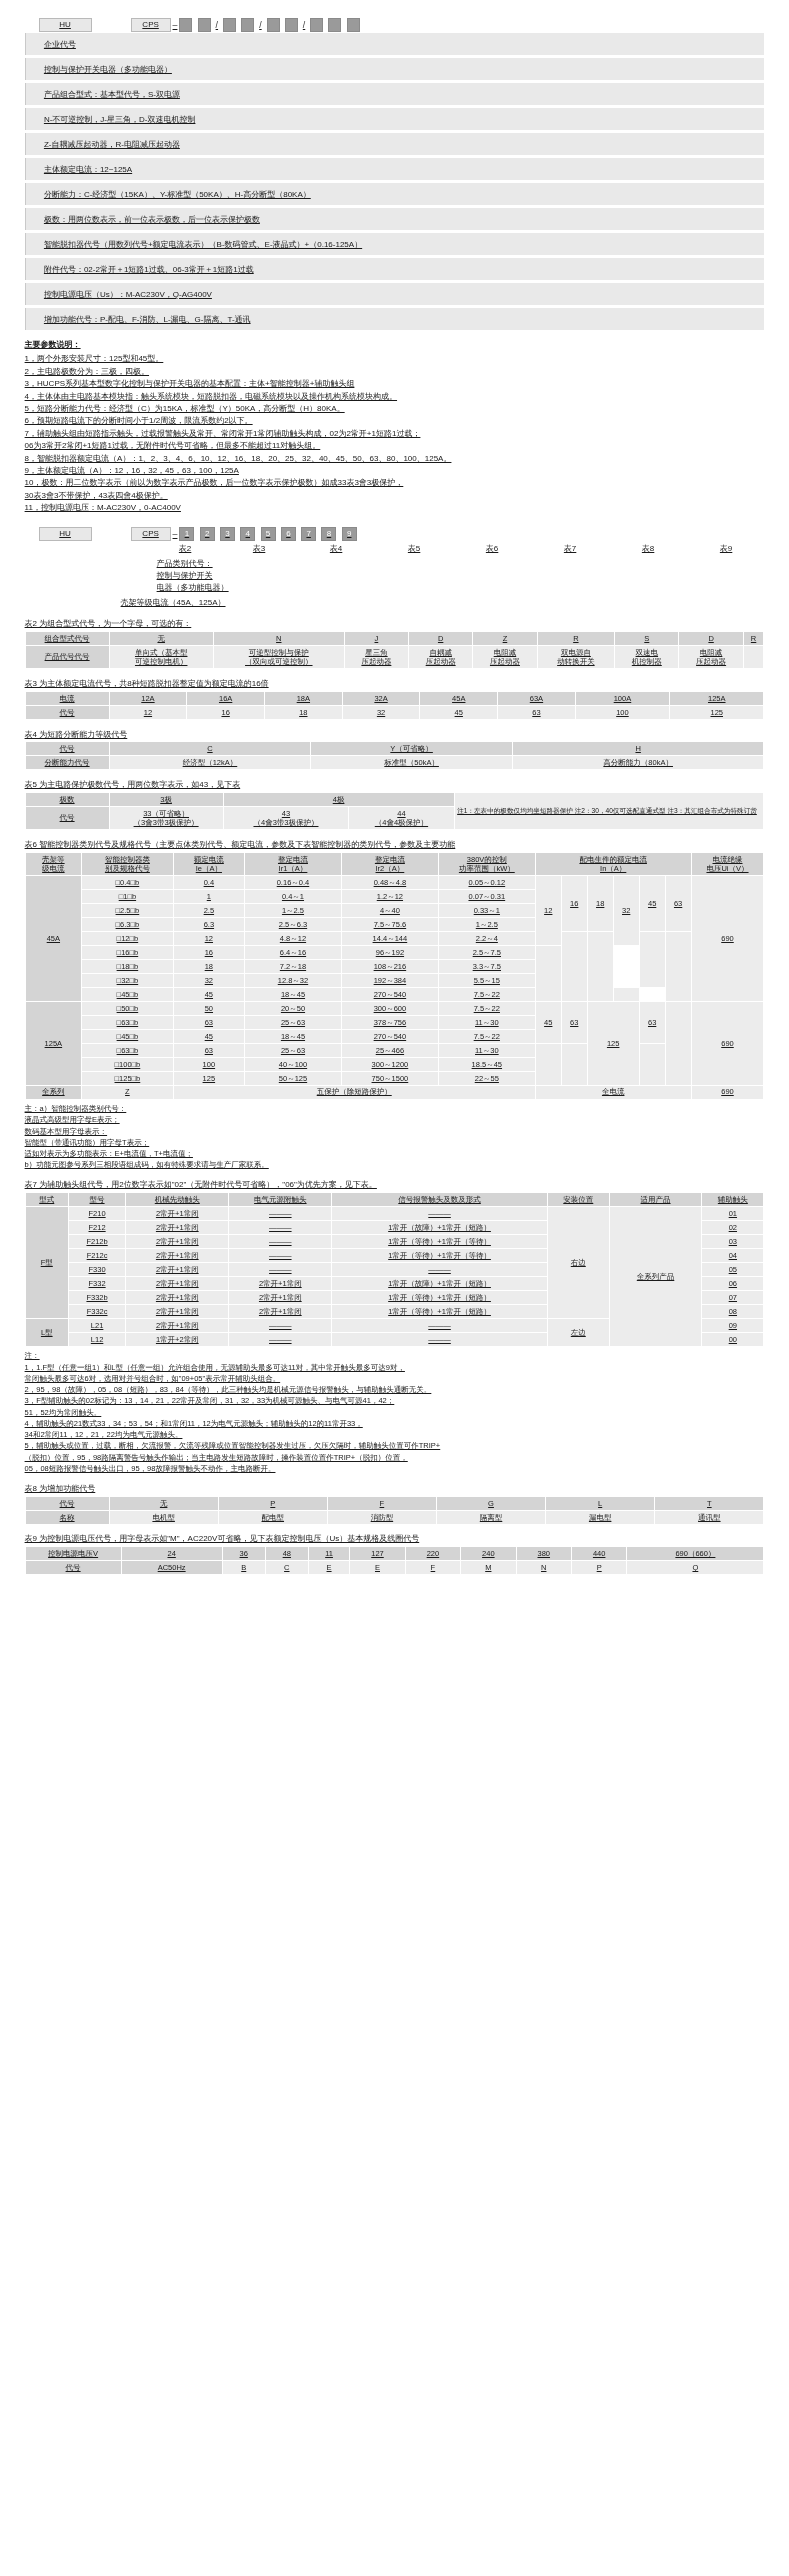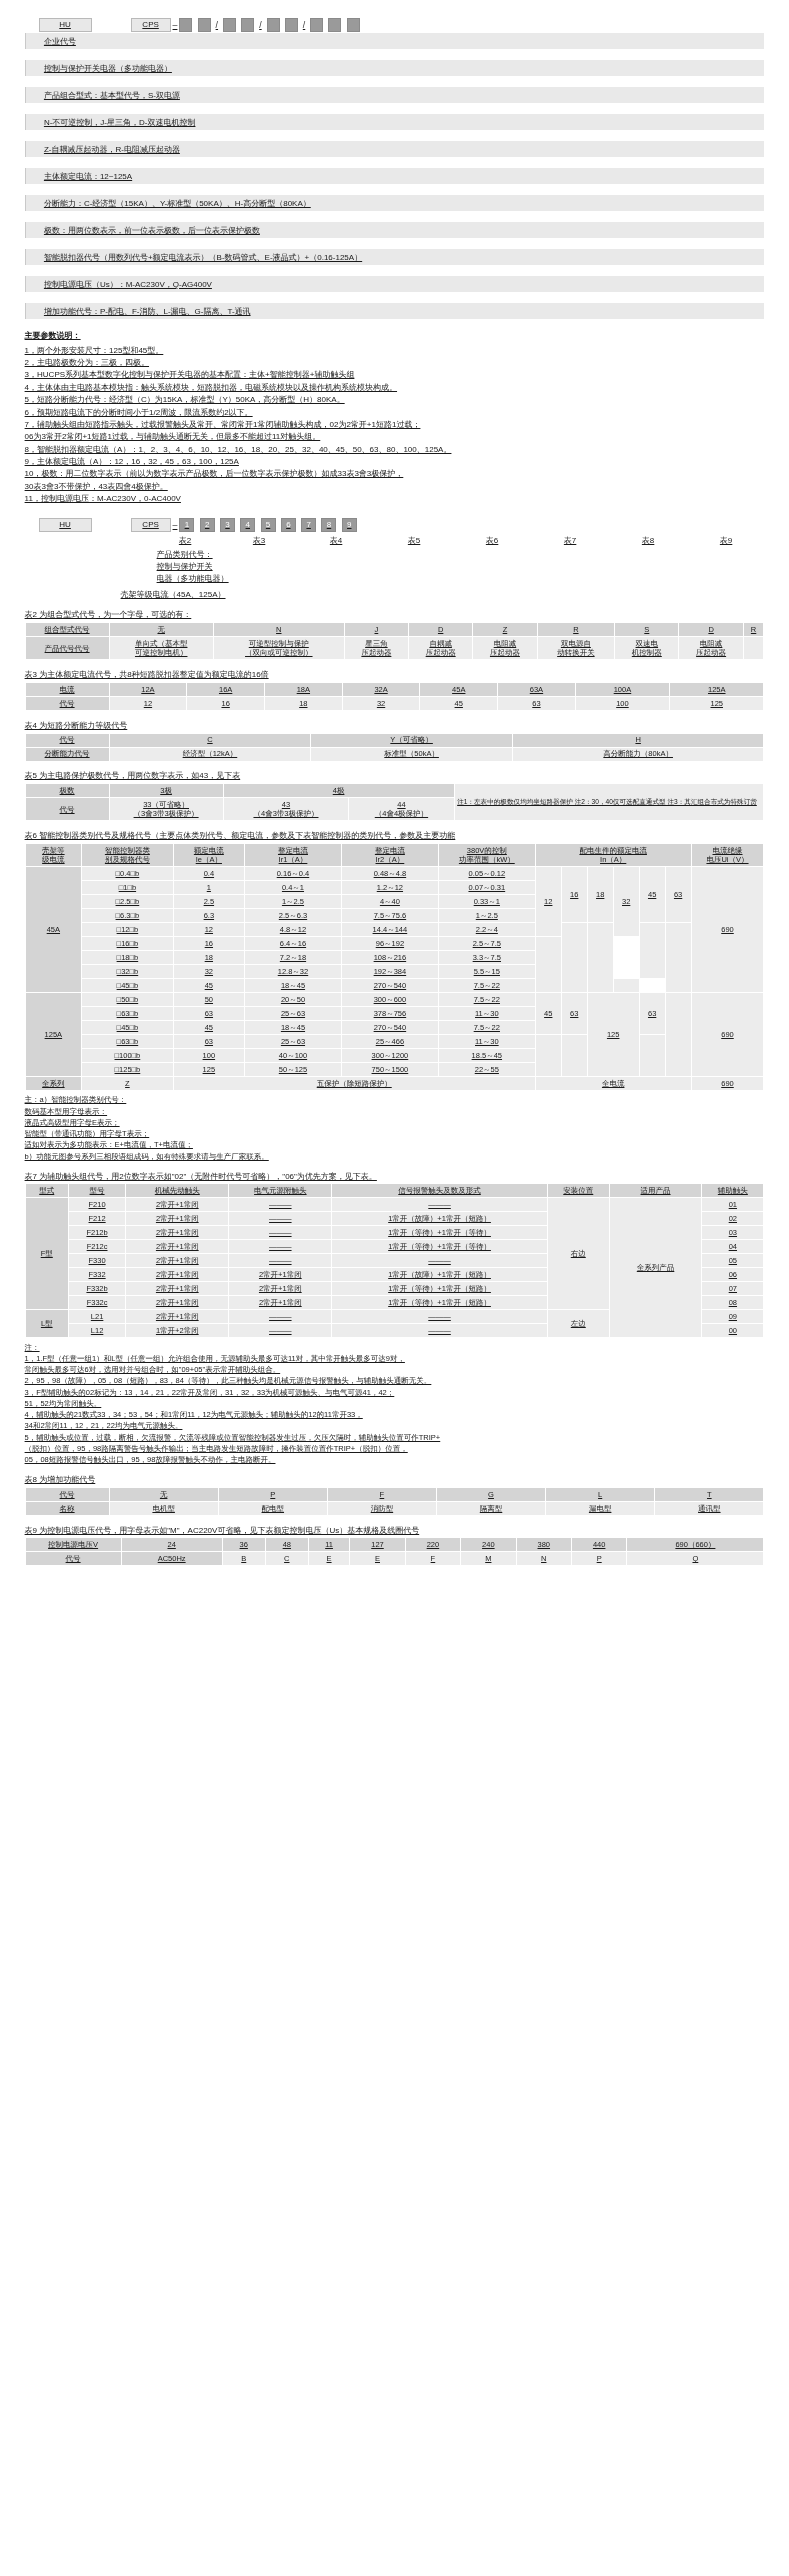--- a/index.html
+++ b/index.html
@@ -19,21 +19,21 @@
     color:#fff; font-size:8px;
   }
   .cbox.w-hu { width:53px; background:#e8e8e8; color:#222; border:0.9px solid #b9b9b9;}
   .cbox.w-cps { width:40px; background:#e8e8e8; color:#222; border:0.9px solid #b9b9b9;}
   .cbox.sq { width:13px; }
   .sep { width:12.3px; text-align:center; color:#333; font-size:8.8px; }
   .dash { width:8.8px; text-align:center; color:#333; font-size:8.8px;}
   .gapsm { width:5.3px; }
 
   .ladder { position:relative; margin-top:1.8px; }
-  .lrow { display:flex; align-items:stretch; margin-bottom:11px; height:16px; }
+  .lrow { display:flex; align-items:stretch; margin-bottom:3px; height:22px; }
   .lbar { background:#e9e9e9; border-left:0.9px solid #c9c9c9; }
   .ltext {
     background:#e9e9e9; flex:1; display:flex; align-items:center;
     padding-left:5.3px; font-size:8px; color:#1a1a1a; white-space:nowrap;
   }
 
   
   .notes { margin-top:8.8px; font-size:8px; line-height:1.55; }
   .notes .nt-title { font-weight:bold; margin-bottom:1.8px;}
   .notes p { margin:0; padding-left:0; text-indent:0; }
@@ -127,39 +127,43 @@
       <div class="lrow">
           <div class="lbar" style="width:14px"></div>
           <div class="ltext">极数：用两位数表示，前一位表示极数，后一位表示保护极数</div>
         </div>
       <div class="lrow">
           <div class="lbar" style="width:14px"></div>
           <div class="ltext">智能脱扣器代号（用数列代号+额定电流表示）（B-数码管式、E-液晶式）+（0.16-125A）</div>
         </div>
       <div class="lrow">
           <div class="lbar" style="width:14px"></div>
+          <div class="ltext">附件代号：02-2常开＋1短路1过载、06-3常开＋1短路1过载</div>
+        </div>
+      <div class="lrow">
+          <div class="lbar" style="width:14px"></div>
           <div class="ltext">控制电源电压（Us）：M-AC230V，Q-AG400V</div>
         </div>
       <div class="lrow">
           <div class="lbar" style="width:14px"></div>
           <div class="ltext">增加功能代号：P-配电、F-消防、L-漏电、G-隔离、T-通讯</div>
         </div>
     </div>
   </div>
 
   <div class="notes">
     <div class="nt-title">主要参数说明：</div>
     <p>1，两个外形安装尺寸：125型和45型。</p>
     <p>2，主电路极数分为：三极，四极。</p>
     <p>3，HUCPS系列基本型数字化控制与保护开关电器的基本配置：主体+智能控制器+辅助触头组</p>
     <p>4，主体体由主电路基本模块指：触头系统模块，短路脱扣器，电磁系统模块以及操作机构系统模块构成。</p>
     <p>5，短路分断能力代号：经济型（C）为15KA，标准型（Y）50KA，高分断型（H）80KA。</p>
     <p>6，预期短路电流下的分断时间小于1/2周波，限流系数约2以下。</p>
     <p>7，辅助触头组由短路指示触头，过载报警触头及常开、常闭常开1常闭辅助触头构成，02为2常开+1短路1过载；</p>
-    <p>06为3常开2常闭+1短路1过载，与辅助触头通断无关，但最多不能超过11对触头组。</p>
+    <p>06为3常开2常闭+1短路1过载，无附件时代号可省略，但最多不能超过11对触头组。</p>
     <p>8，智能脱扣器额定电流（A）：1、2、3、4、6、10、12、16、18、20、25、32、40、45、50、63、80、100、125A。</p>
     <p>9，主体额定电流（A）：12，16，32，45，63，100，125A</p>
     <p>10，极数：用二位数字表示（前以为数字表示产品极数，后一位数字表示保护极数）如成33表3會3极保护，</p>
     <p>30表3會3不带保护，43表四會4极保护。</p>
     <p>11，控制电源电压：M-AC230V，0-AC400V</p>
   </div>
 
   <div style="margin-top:12.3px;">
     <div class="codebar2">
       <div style="width:14px"></div>
@@ -473,22 +477,22 @@
       <td>Z</td>
       <td colspan="4">五保护（除短路保护）</td>
       <td colspan="6">全电流</td>
       <td>690</td>
     </tr>
   </tbody>
     </table>
 
   <div class="smalltxt">
     <div>主：a）智能控制器类别代号：</div>
+    <div>液晶式高级型用字母E表示；</div>
     <div>数码基本型用字母表示：</div>
-    <div>液晶式高级型用字母E表示；</div>
     <div>智能型（带通讯功能）用字母T表示；</div>
     <div>适如对表示为多功能表示：E+电流值，T+电流值；</div>
     <div>b）功能元图参号系列三相段语组成码，如有特殊要求请与生产厂家联系。</div>
   </div>
 
   <div class="tcap">表7 为辅助触头组代号，用2位数字表示如"02"（无附件时代号可省略），"06"为优先方案，见下表。</div>
   <table>
     <tbody>
         <tr class="hdr">
       <td style="width:37px">型式</td>

